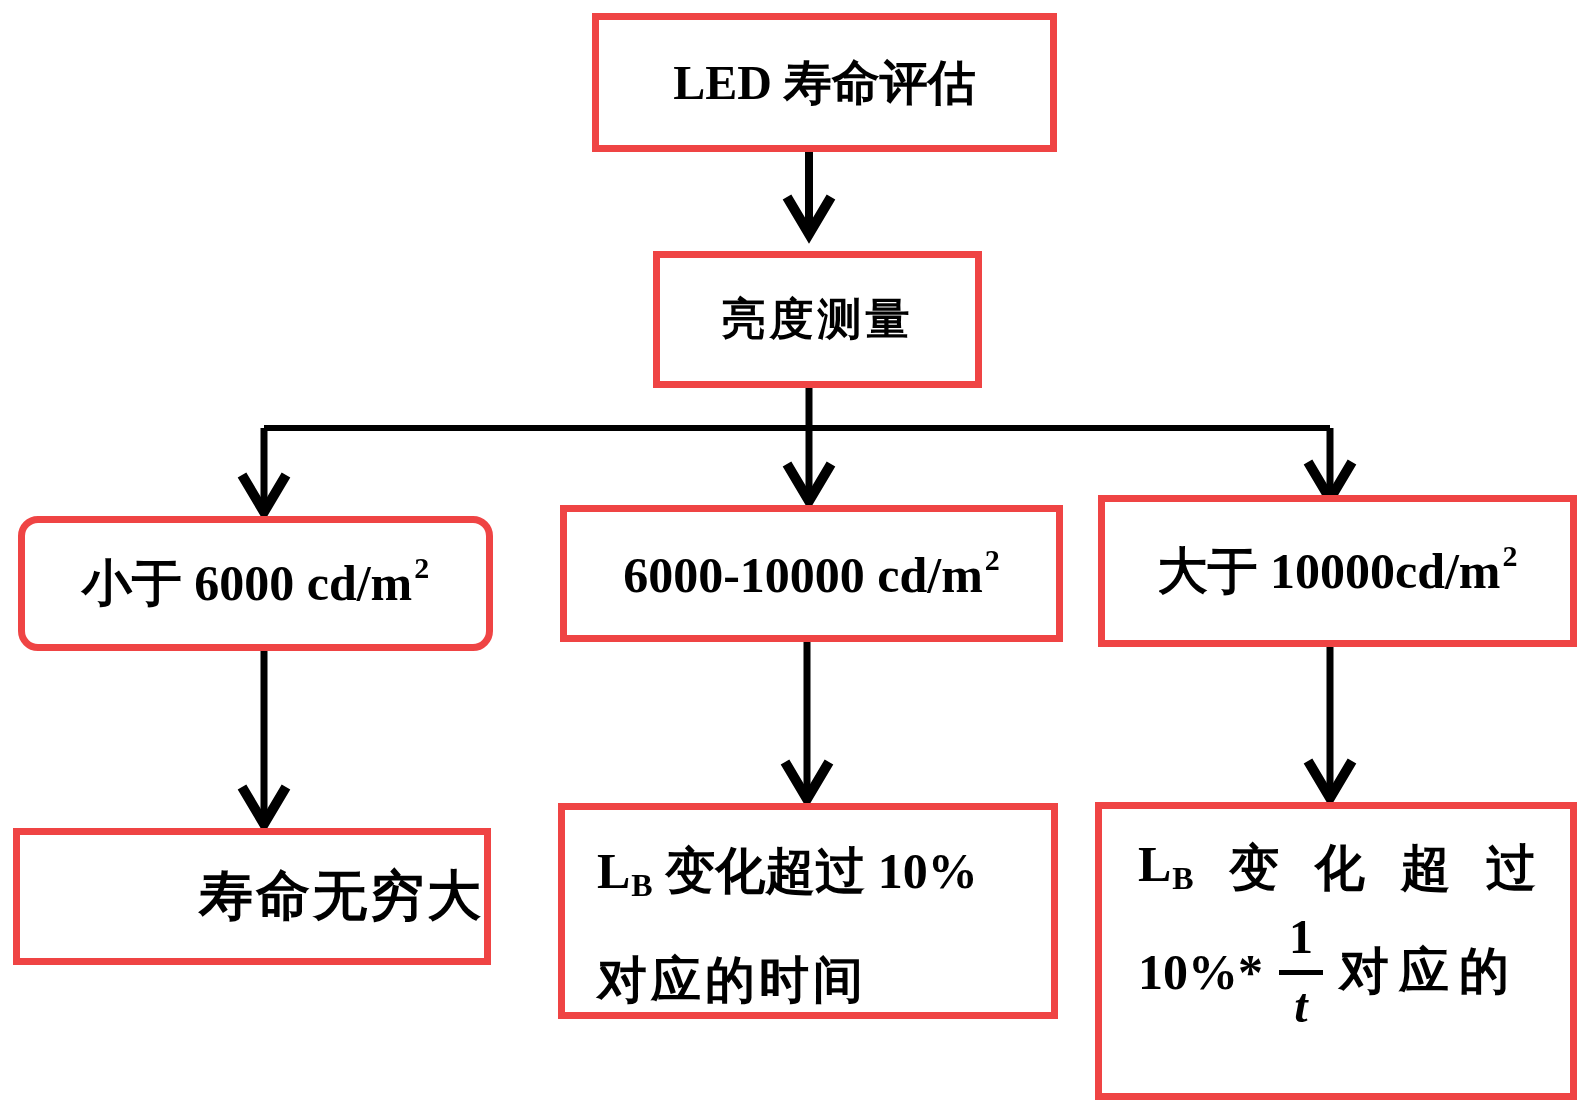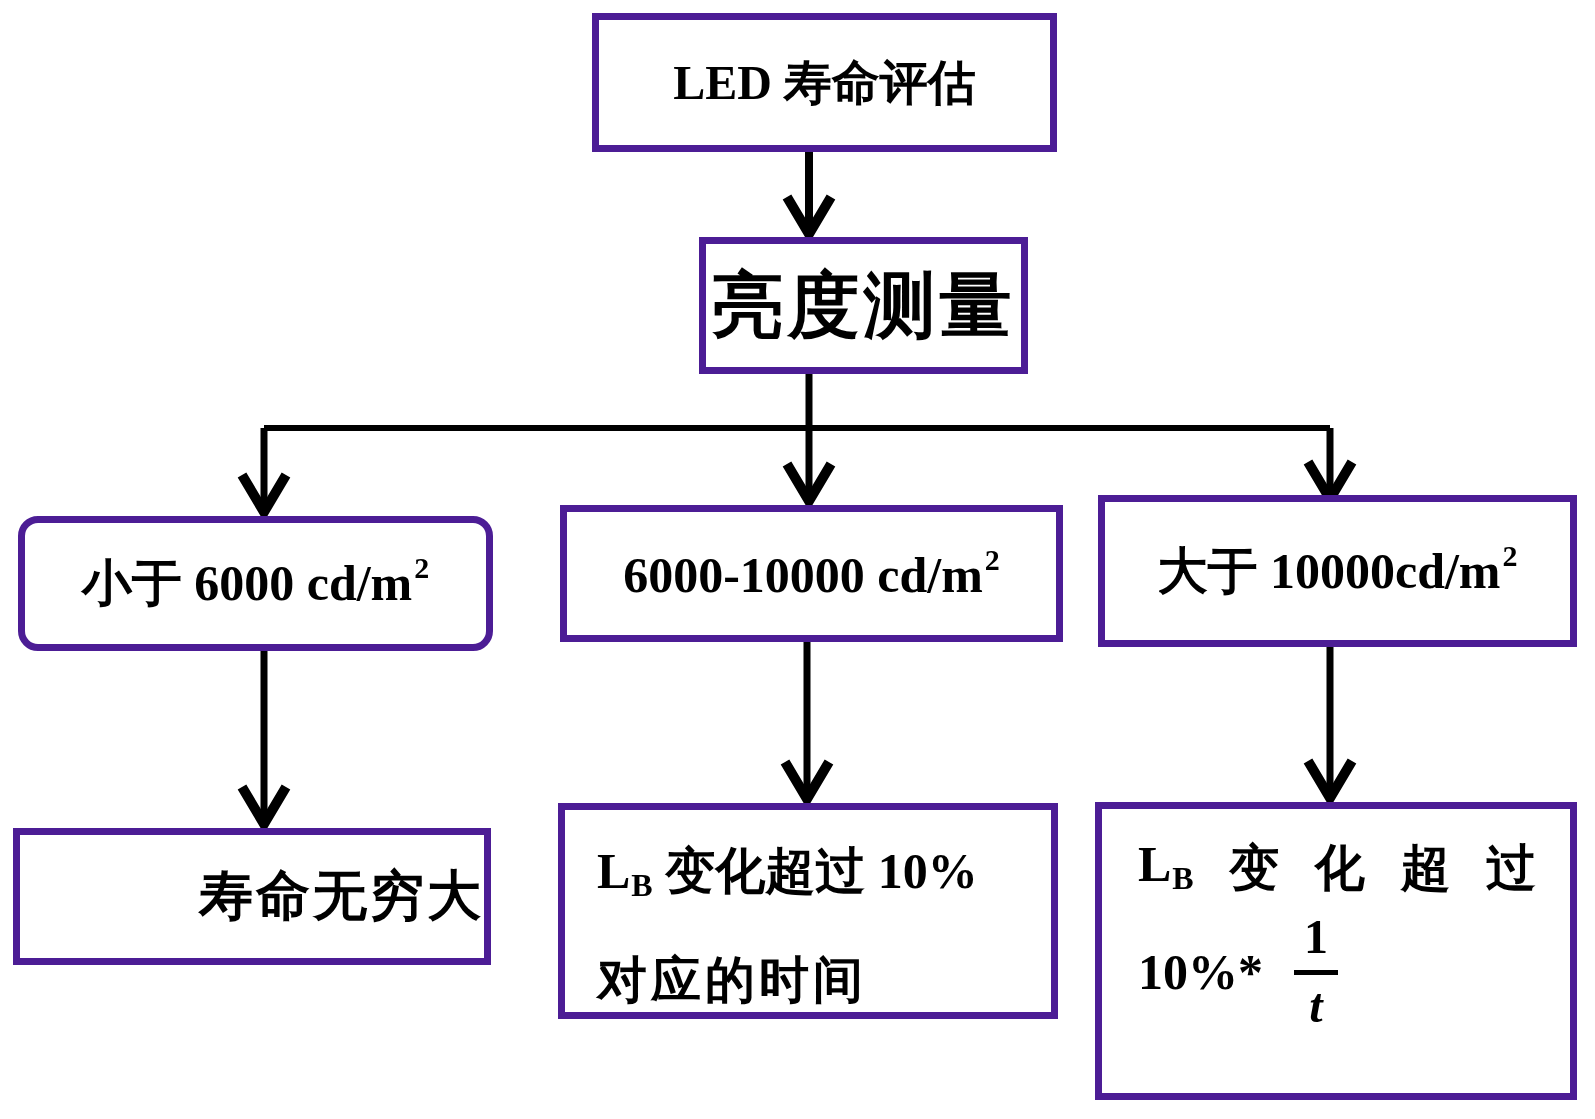--- a/index.html
+++ b/index.html
@@ -21,30 +21,30 @@
     position: absolute;
     left: 0;
     top: 0;
     width: 1595px;
     height: 1119px;
     z-index: 1;
   }
   .node {
     position: absolute;
     box-sizing: border-box;
-    border: 7px solid #4c1d95;
+    border: 7px solid #ef4444;
     background: #ffffff;
     display: flex;
     align-items: center;
     justify-content: center;
     z-index: 2;
     white-space: nowrap;
   }
   .node-led      { left: 592px;  top: 13px;  width: 465px; height: 139px; font-size: 48px; }
-  .node-lum      { left: 653px;  top: 237px; width: 329px; height: 137px; font-size: 72px; letter-spacing: 4px; margin-left: 46px; }
+  .node-lum      { left: 653px;  top: 251px; width: 329px; height: 137px; font-size: 44px; letter-spacing: 4px; }
   .node-lt6000   { left: 18px;   top: 516px; width: 475px; height: 135px; font-size: 50px; border-radius: 20px; }
   .node-midrange { left: 560px;  top: 505px; width: 503px; height: 137px; font-size: 50px; }
   .node-gt10000  { left: 1098px; top: 495px; width: 479px; height: 152px; font-size: 50px; }
   .node-lifeinf  { left: 13px;   top: 828px; width: 478px; height: 137px; font-size: 54px;
                    justify-content: flex-end; padding-left: 48px; letter-spacing: 3px; }
   .node-lbtime   { left: 558px;  top: 803px; width: 500px; height: 216px; font-size: 50px;
                    flex-direction: column; align-items: flex-start; justify-content: flex-start;
                    padding: 28px 0 0 32px; }
   .node-lbrate   { left: 1095px; top: 802px; width: 482px; height: 298px; font-size: 50px;
                    flex-direction: column; align-items: stretch; justify-content: flex-start;
@@ -66,21 +66,21 @@
   .justify-row {
     display: flex;
     justify-content: space-between;
     align-items: flex-start;
     width: 100%;
   }
   .formula-row {
     display: flex;
     align-items: center;
     margin-top: 10px;
-    gap: 31px;
+    gap: 16px;
   }
   .frac {
     display: inline-flex;
     flex-direction: column;
     align-items: center;
     line-height: 1.05;
     font-size: 48px;
   }
   .frac .num {
     border-bottom: 5px solid #000000;
@@ -183,16 +183,17 @@
       <span>化</span>
       <span>超</span>
       <span>过</span>
     </div>
     <div class="formula-row">
       <span>10%*</span>
       <span class="frac">
         <span class="num">1</span>
         <span class="den">t</span>
       </span>
+      <span class="suffix">对应的</span>
     </div>
   </div>
 
 </div>
 
 </body></html>

